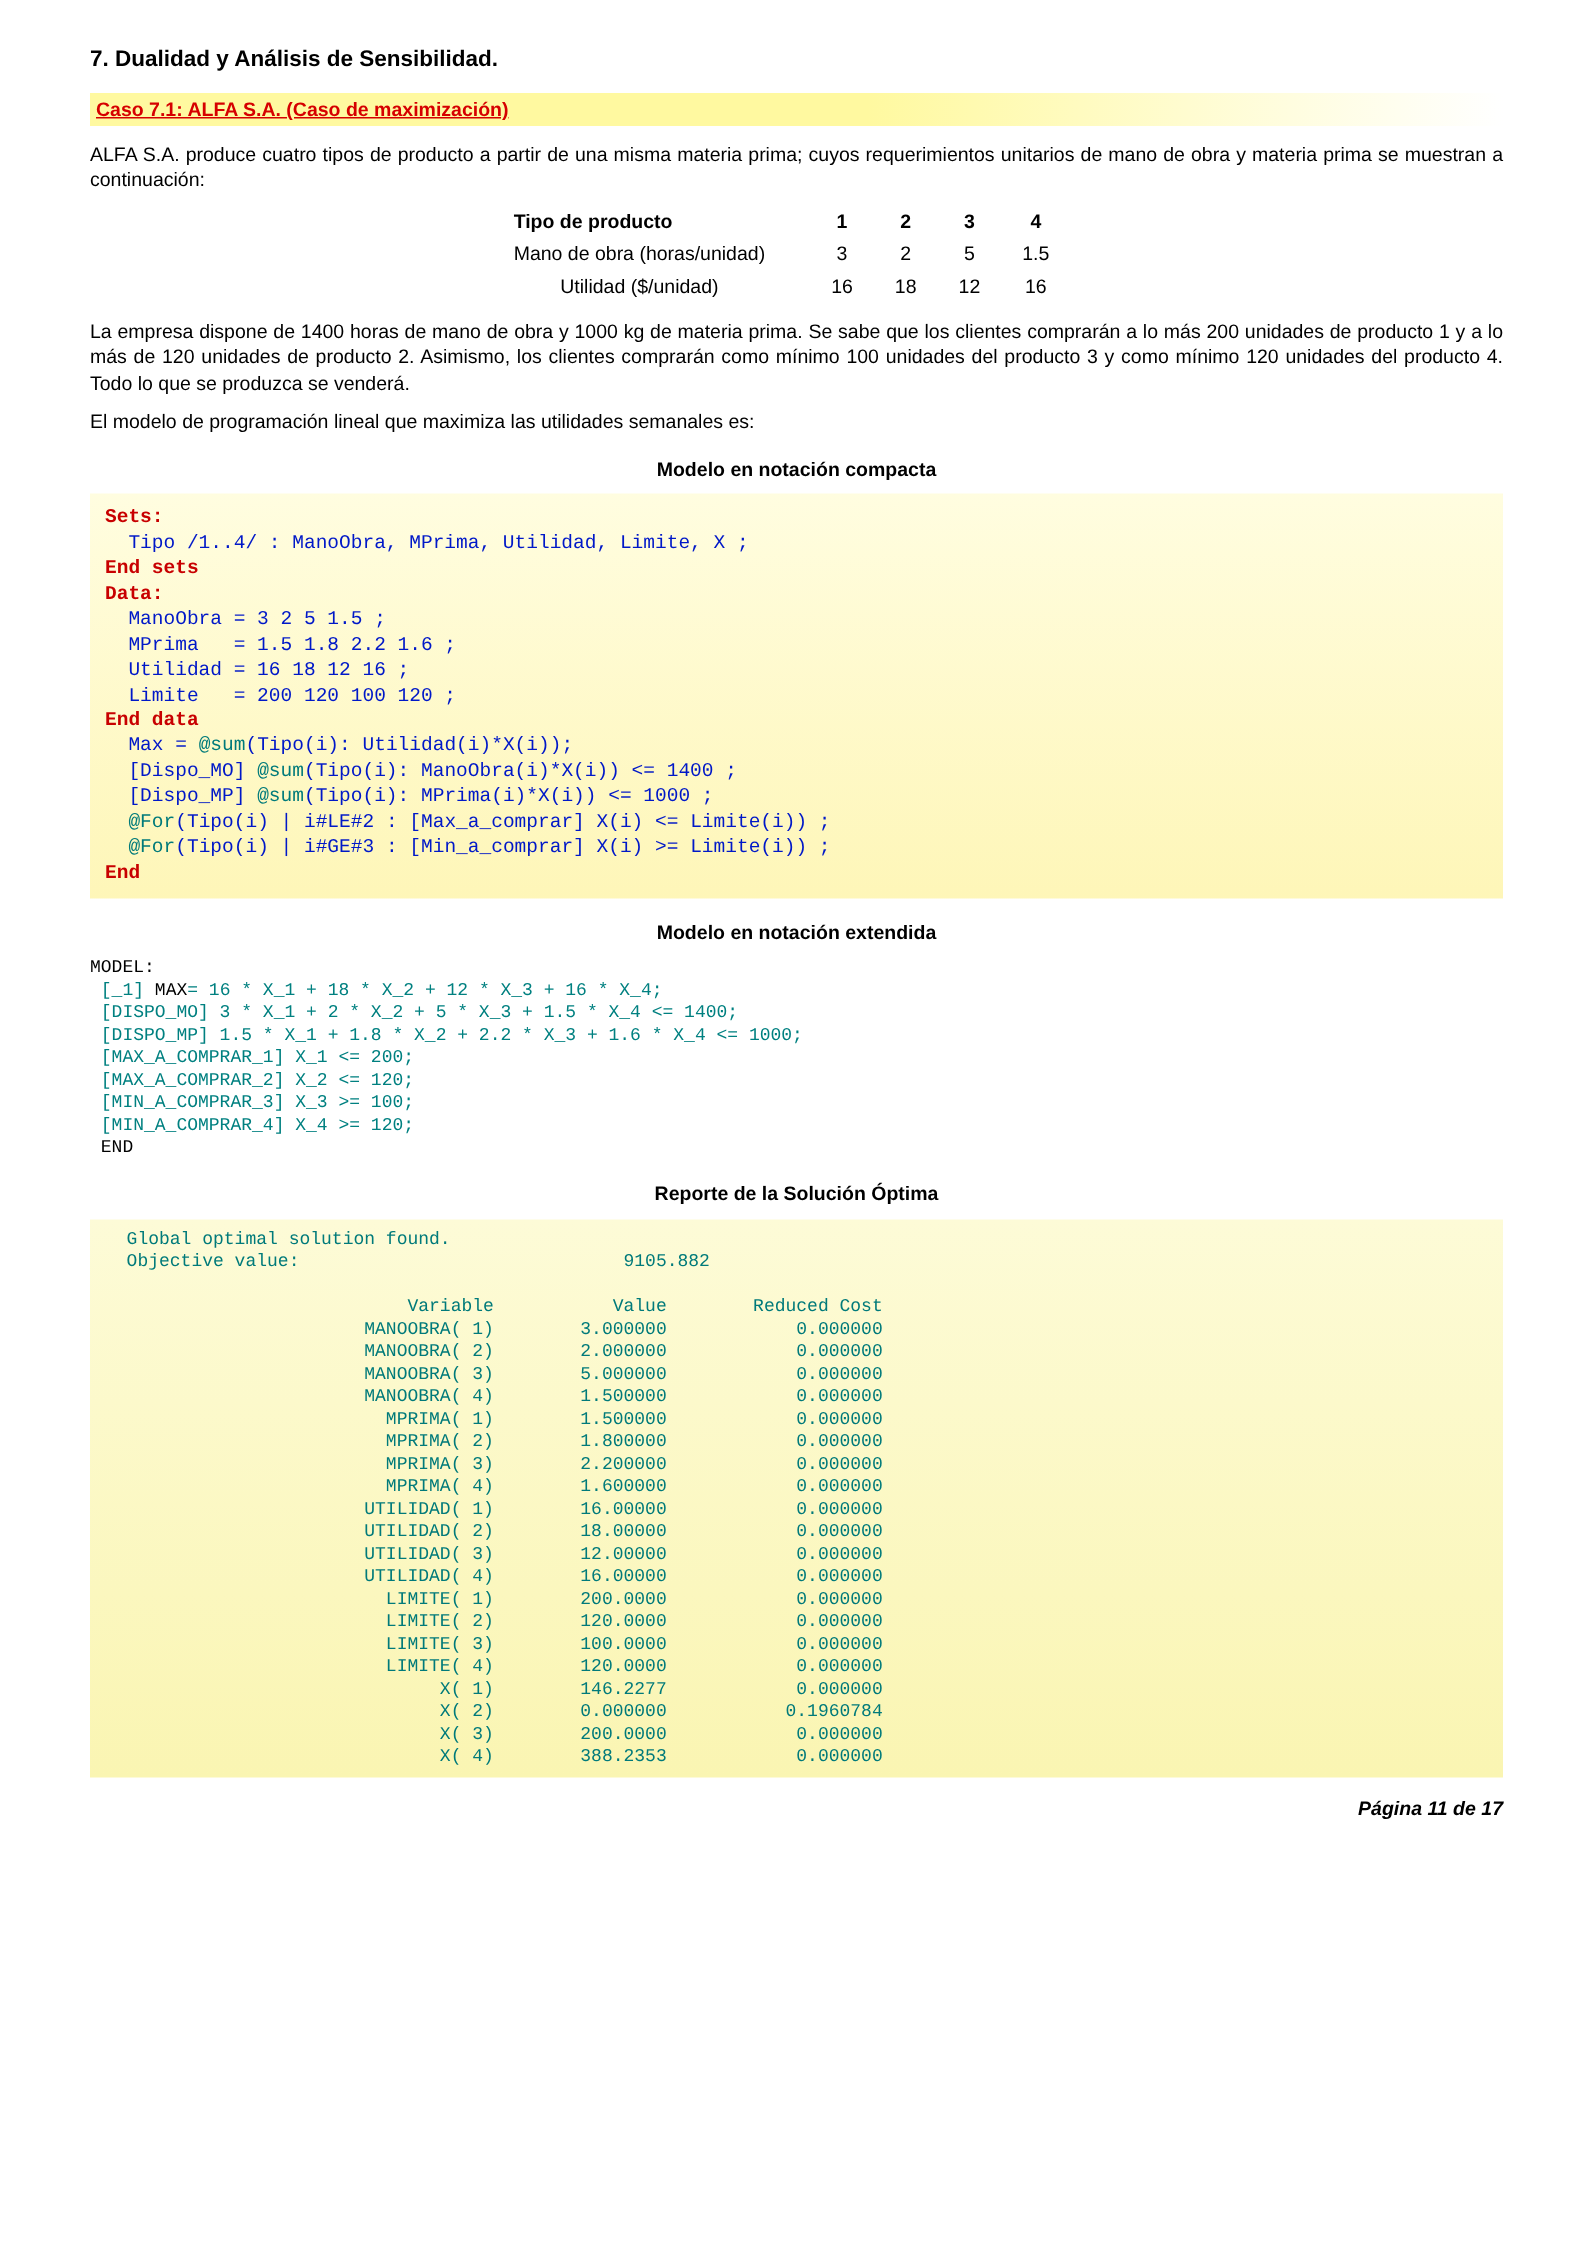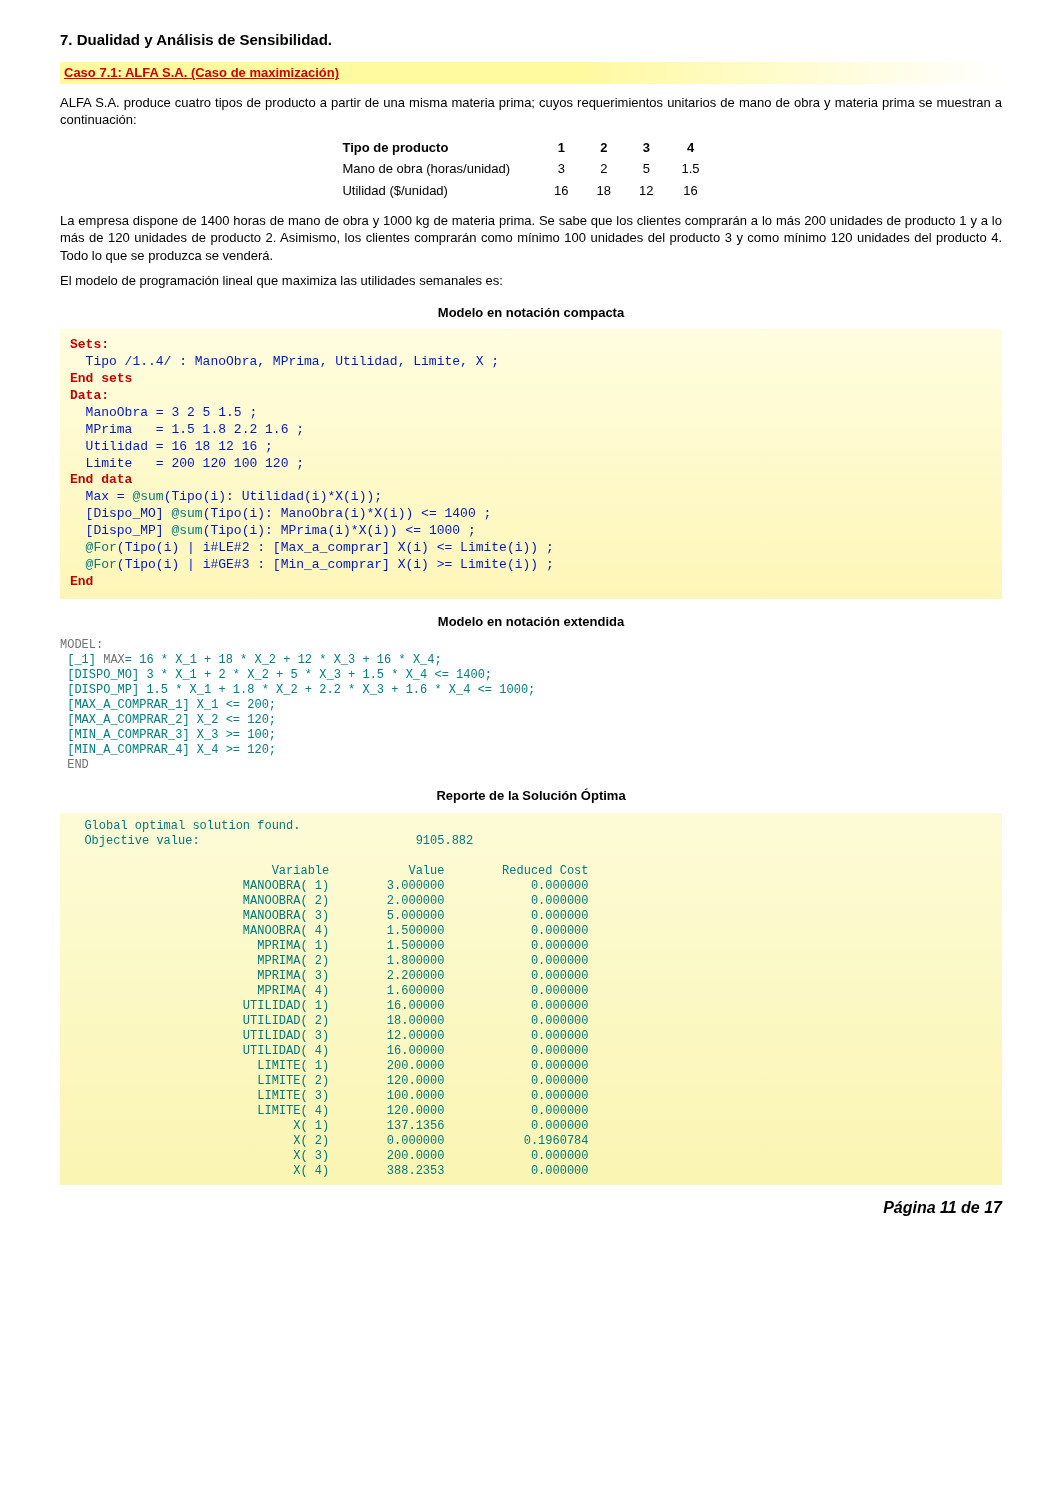--- a/index.html
+++ b/index.html
@@ -33,21 +33,21 @@
   .param-table {
     margin: 6px auto 10px auto;
     border-collapse: collapse;
     font-size: 13px;
   }
   .param-table th, .param-table td {
     padding: 2px 24px 2px 4px;
     text-align: center;
   }
   .param-table th { font-weight: bold; }
-  .param-table td.lbl { text-align: left; padding-right: 40px; }
+  .param-table td.lbl { text-align: center; padding-right: 40px; }
   .param-table th.lbl { text-align: left; padding-right: 40px; }
   .center-head {
     text-align: center;
     font-weight: bold;
     margin: 14px 0 8px 0;
   }
   .yellow-block {
     background: linear-gradient(to bottom, #fffde0 0%, #fef6b8 100%);
     padding: 8px 10px;
     font-family: "Courier New", monospace;
@@ -59,35 +59,35 @@
   .kw-red  { color: #c80000; font-weight: bold; }
   .kw-blue { color: #0018c8; text-align: center; }
   .kw-teal { color: #007a7a; }
   .mono-plain {
     font-family: "Courier New", monospace;
     font-size: 12px;
     white-space: pre;
     color: #008080;
     line-height: 1.25;
   }
-  .mono-plain .kblue { color: #737373; }
+  .mono-plain .kblue { color: #000000; }
   .report-block {
     background: linear-gradient(to bottom, #fdfbd7 0%, #faf5b2 100%);
     font-family: "Courier New", monospace;
     font-size: 12px;
     color: #007a7a;
     white-space: pre;
     padding: 6px 10px;
     line-height: 1.25;
   }
   .footer {
     text-align: right;
     font-style: italic;
     font-weight: bold;
-    font-size: 16px;
+    font-size: 13px;
     margin-top: 12px;
   }
 </style>
 </head>
 <body>
 
 <div class="section-num">7.   Dualidad y Análisis de Sensibilidad.</div>
 
 <div class="case-heading">Caso 7.1: ALFA S.A. (Caso de maximización)</div>
 
@@ -167,18 +167,18 @@
 <span>                          MPRIMA( 3)        2.200000            0.000000</span>
 <span>                          MPRIMA( 4)        1.600000            0.000000</span>
 <span>                        UTILIDAD( 1)        16.00000            0.000000</span>
 <span>                        UTILIDAD( 2)        18.00000            0.000000</span>
 <span>                        UTILIDAD( 3)        12.00000            0.000000</span>
 <span>                        UTILIDAD( 4)        16.00000            0.000000</span>
 <span>                          LIMITE( 1)        200.0000            0.000000</span>
 <span>                          LIMITE( 2)        120.0000            0.000000</span>
 <span>                          LIMITE( 3)        100.0000            0.000000</span>
 <span>                          LIMITE( 4)        120.0000            0.000000</span>
-<span>                               X( 1)        137.1356            0.000000</span>
+<span>                               X( 1)        146.2277            0.000000</span>
 <span>                               X( 2)        0.000000           0.1960784</span>
 <span>                               X( 3)        200.0000            0.000000</span>
 <span>                               X( 4)        388.2353            0.000000</span></div>
 
 <div class="footer">Página 11 de 17</div>
 
 </body></html>

